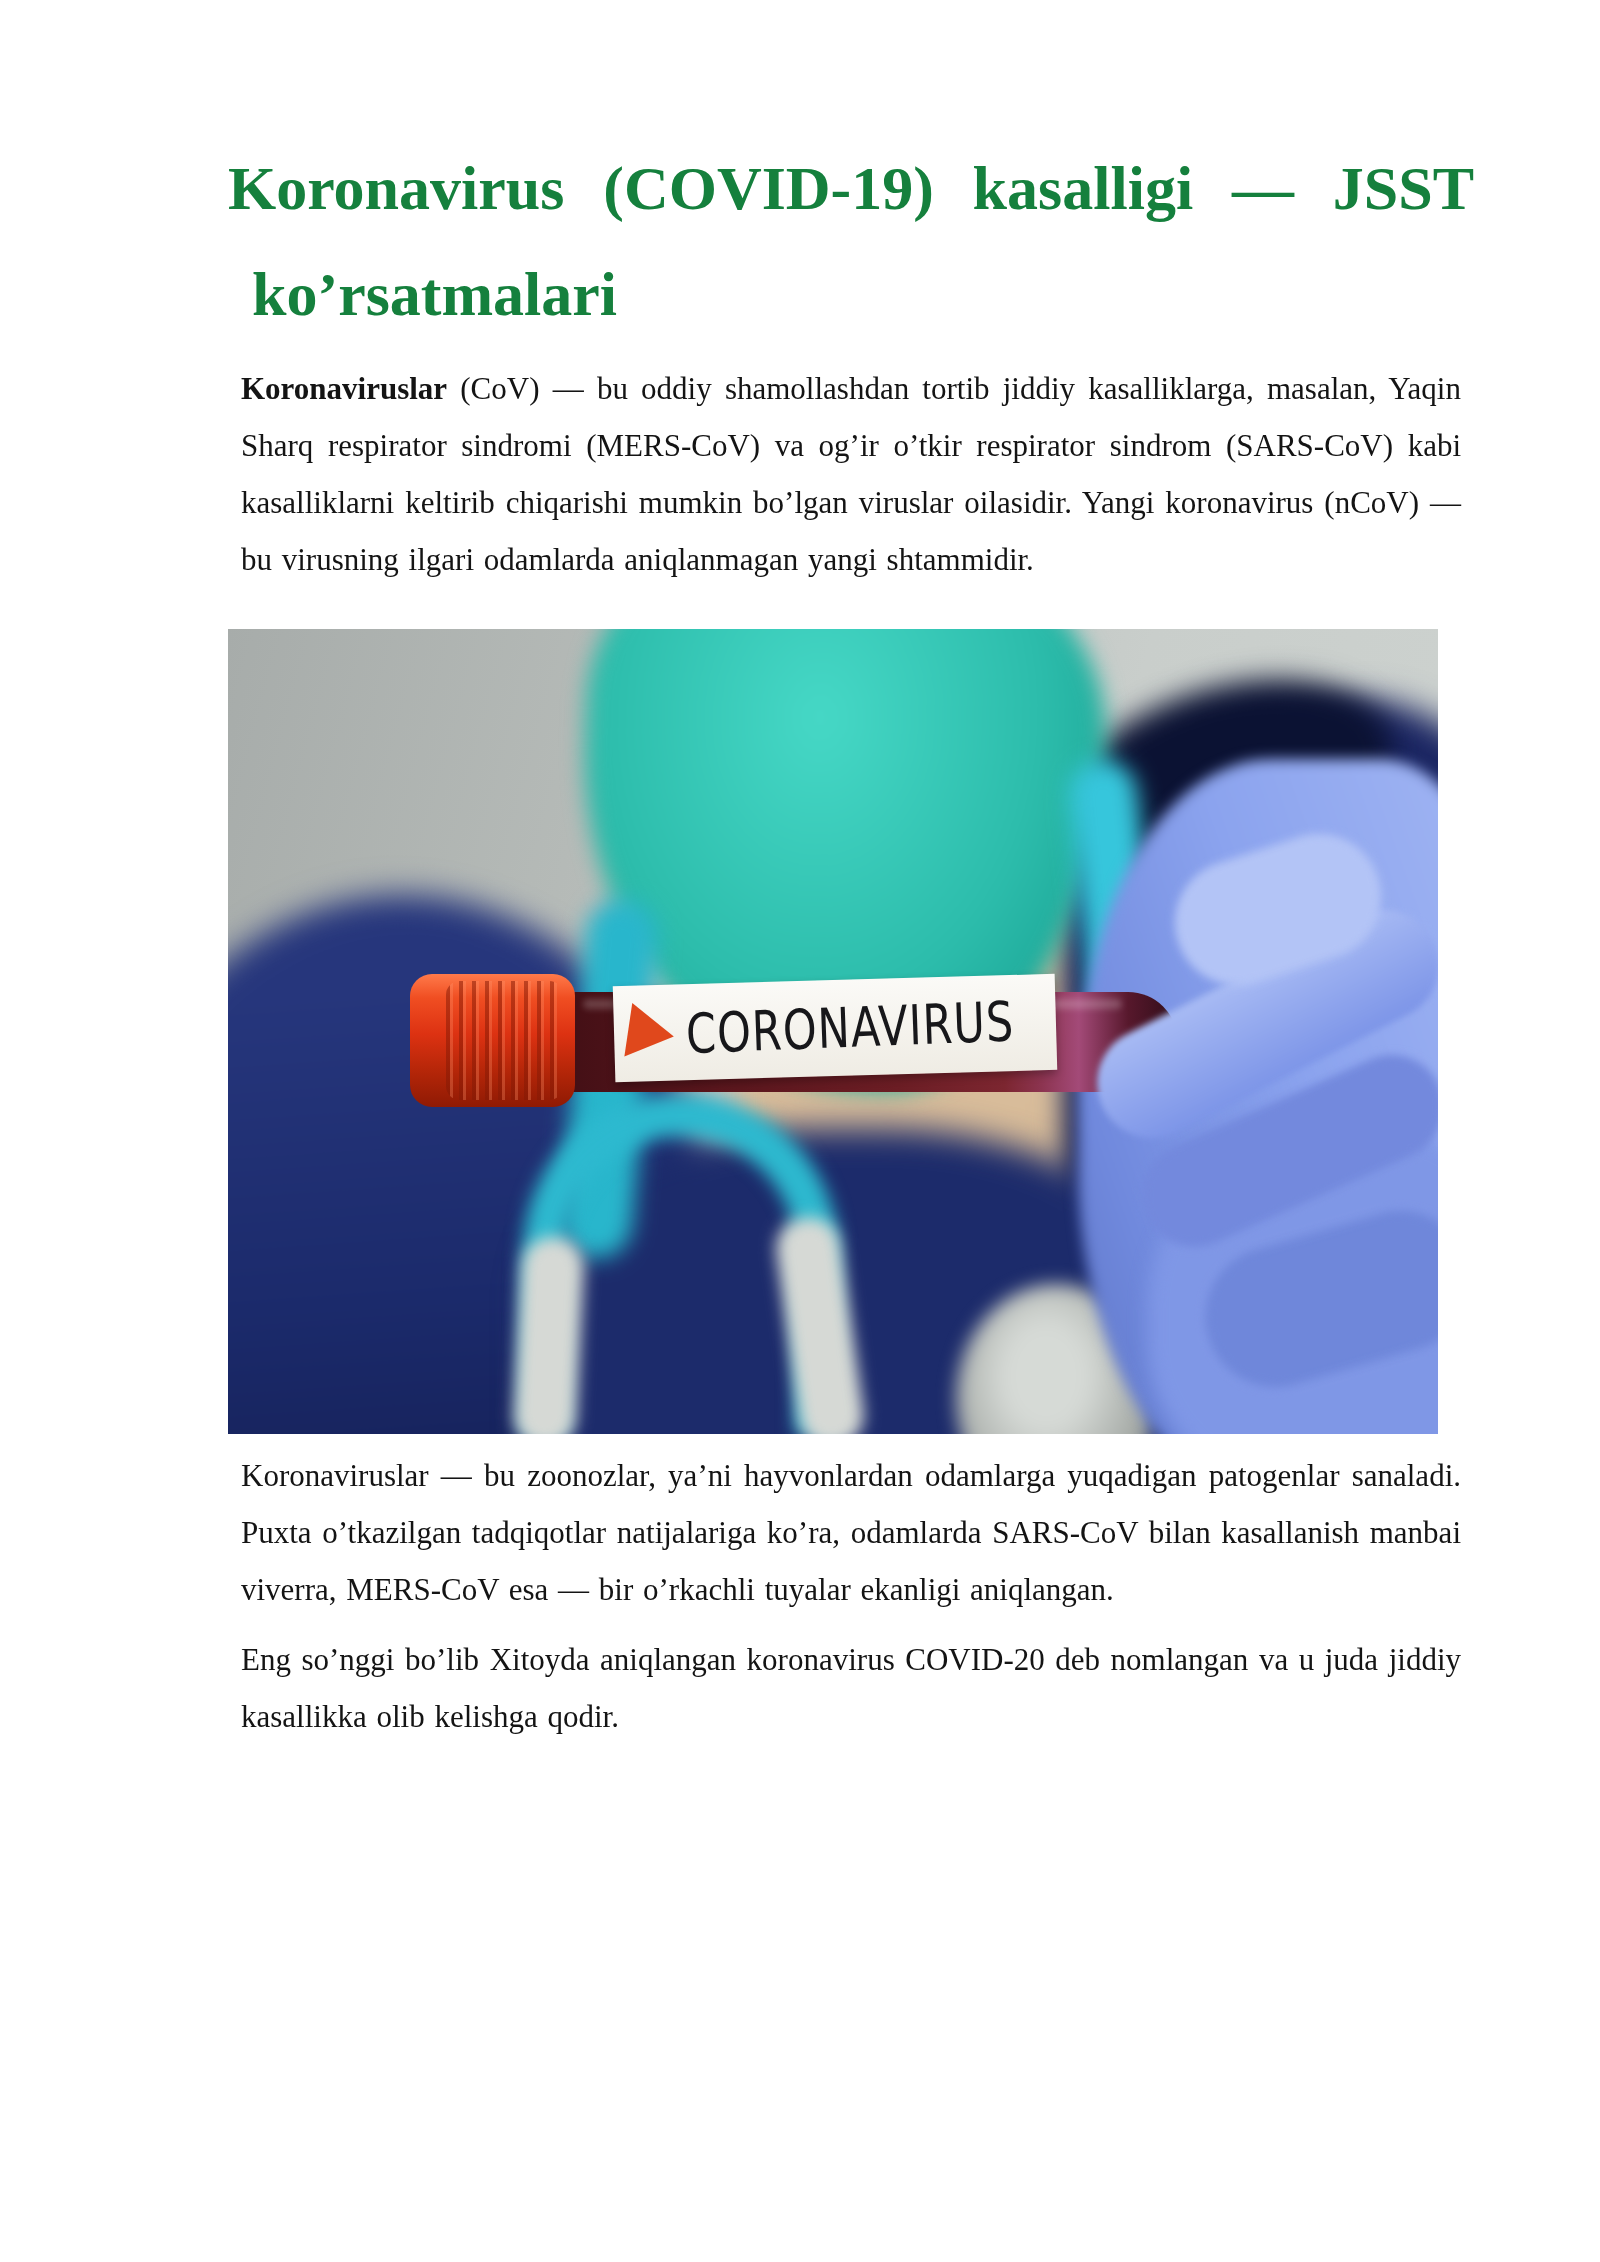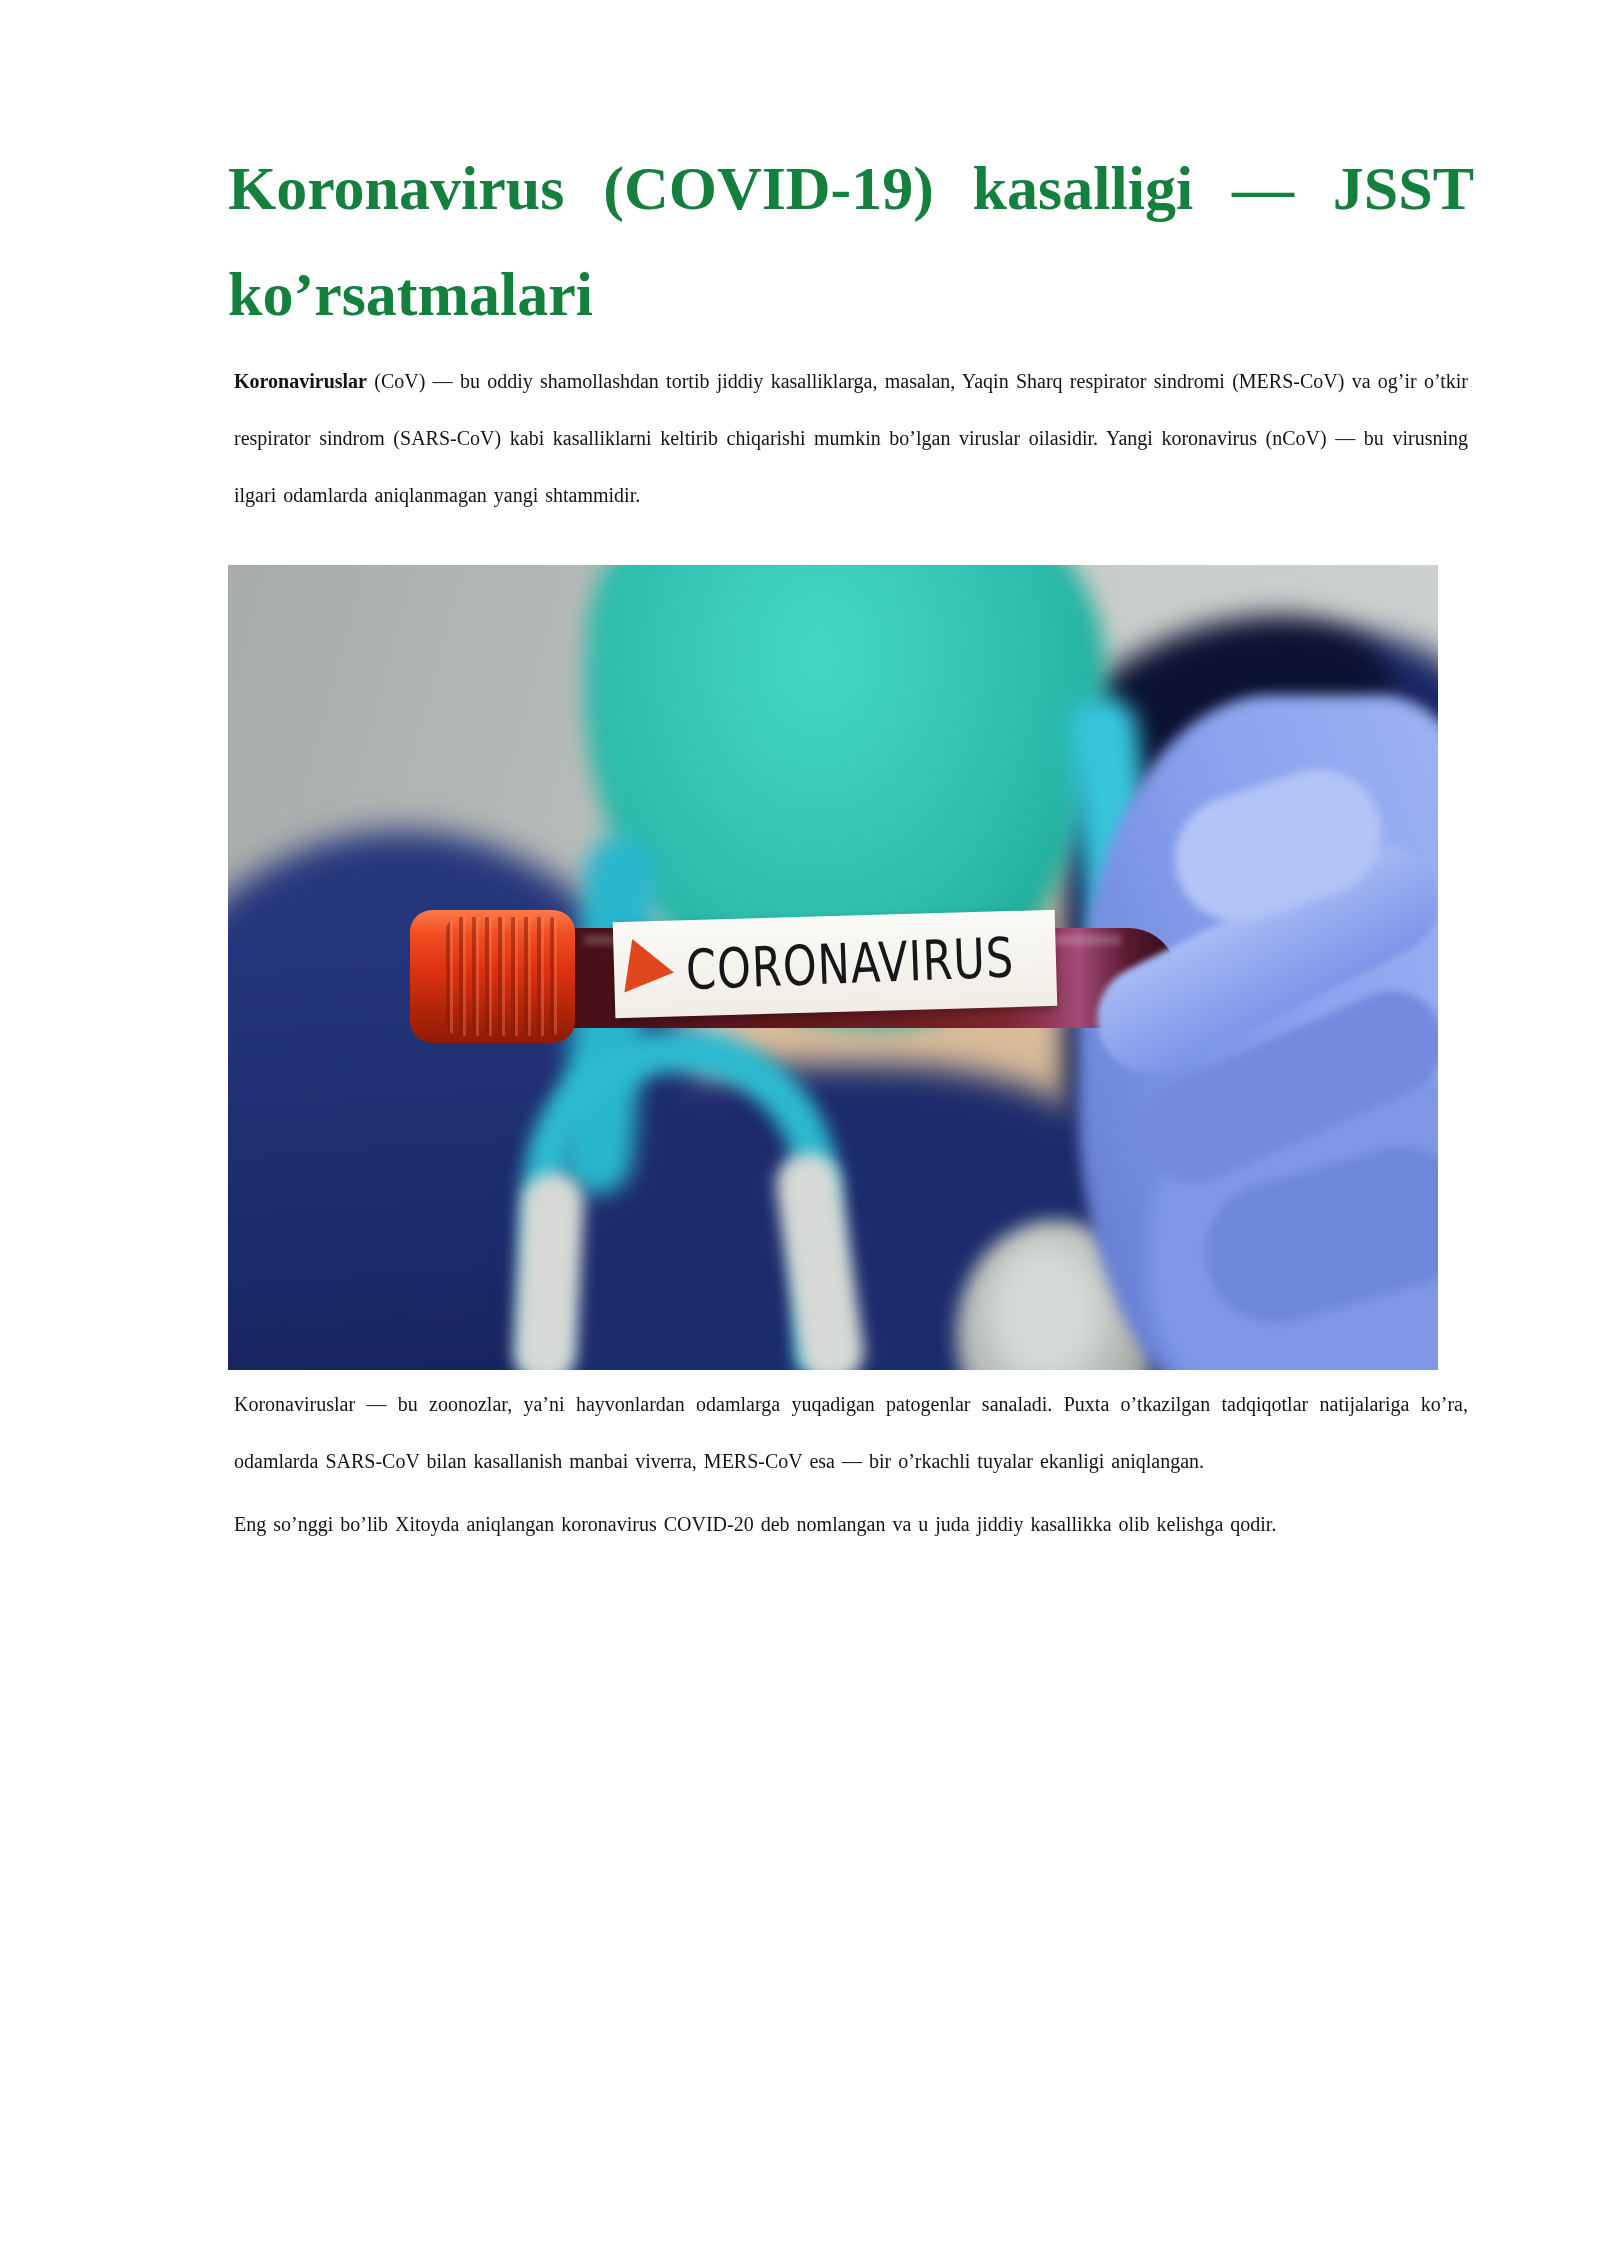--- a/index.html
+++ b/index.html
@@ -17,24 +17,24 @@
     width: 1246px;
   }
   h1.article-title {
     margin: 135px 0 0 0;
     font-size: 62px;
     line-height: 106px;
     font-weight: bold;
     color: #15803d;
   }
   .title-line-1 { text-align: justify; text-align-last: justify; }
-  .title-line-2 { text-align: left; }
+  .title-line-2 { text-align: left; margin-left: 24px; }
   p.body-para {
-    margin: 6px;
-    font-size: 20px;
+    margin: 13px;
+    font-size: 31px;
     line-height: 57px;
     text-align: justify;
     word-spacing: 2px;
   }
   .p1 { margin-top: 56px; }
   .p2 { margin-top: 42px; }
   .p3 { margin-top: 33px; }
   h2.section-heading {
     margin: 44px 0 0 0;
     font-size: 48px;

